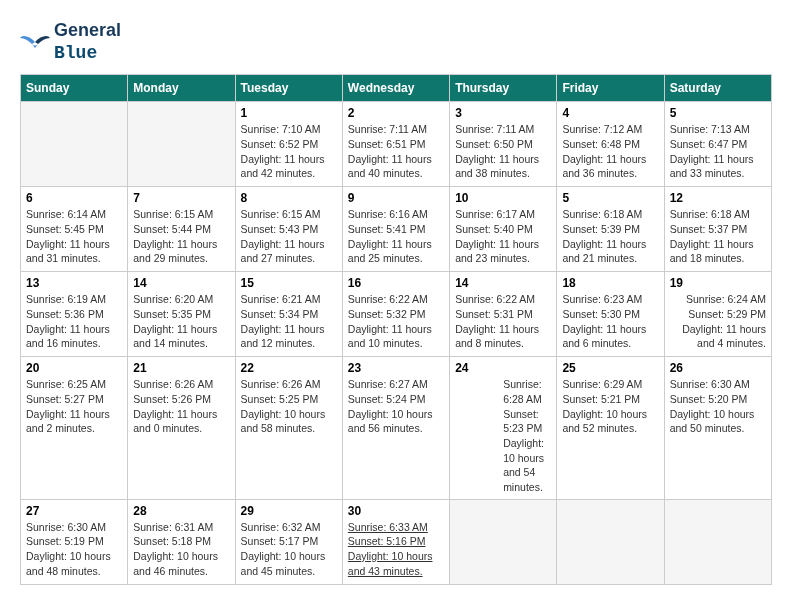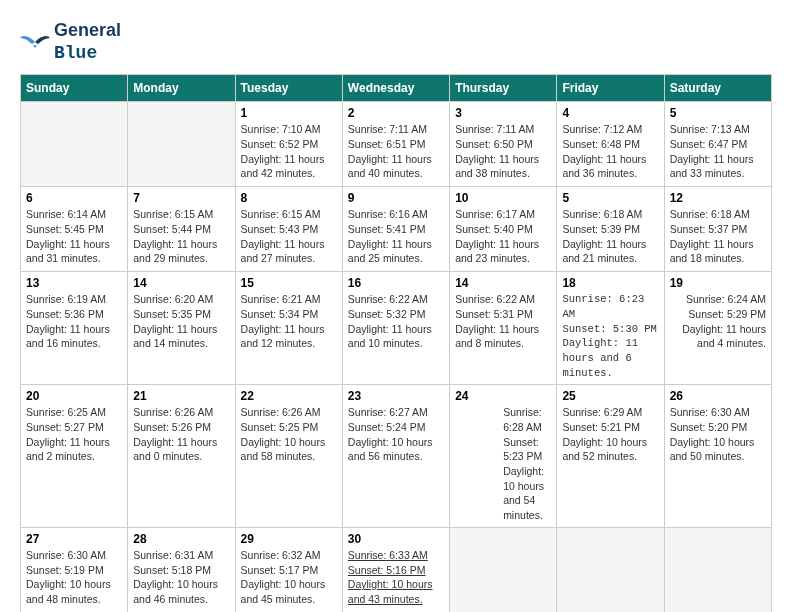--- a/index.html
+++ b/index.html
@@ -225,21 +225,21 @@
 Daylight: 11 hours and 10 minutes.</div>
         </td>
         <td>
           <span class="day-num">14</span>
           <div class="day-info" style="white-space: pre-line;">Sunrise: 6:22 AM
 Sunset: 5:31 PM
 Daylight: 11 hours and 8 minutes.</div>
         </td>
         <td>
           <span class="day-num">18</span>
-          <div class="day-info" style="white-space: pre-line; font-family: Liberation Mono, monospace;">Sunrise: 6:23 AM
+          <div class="day-info" style="white-space: pre-line;">Sunrise: 6:23 AM
 Sunset: 5:30 PM
 Daylight: 11 hours and 6 minutes.</div>
         </td>
         <td>
           <span class="day-num">19</span>
           <div class="day-info" style="white-space: pre-line; text-align: right;">Sunrise: 6:24 AM
 Sunset: 5:29 PM
 Daylight: 11 hours and 4 minutes.</div>
         </td>
       </tr>

